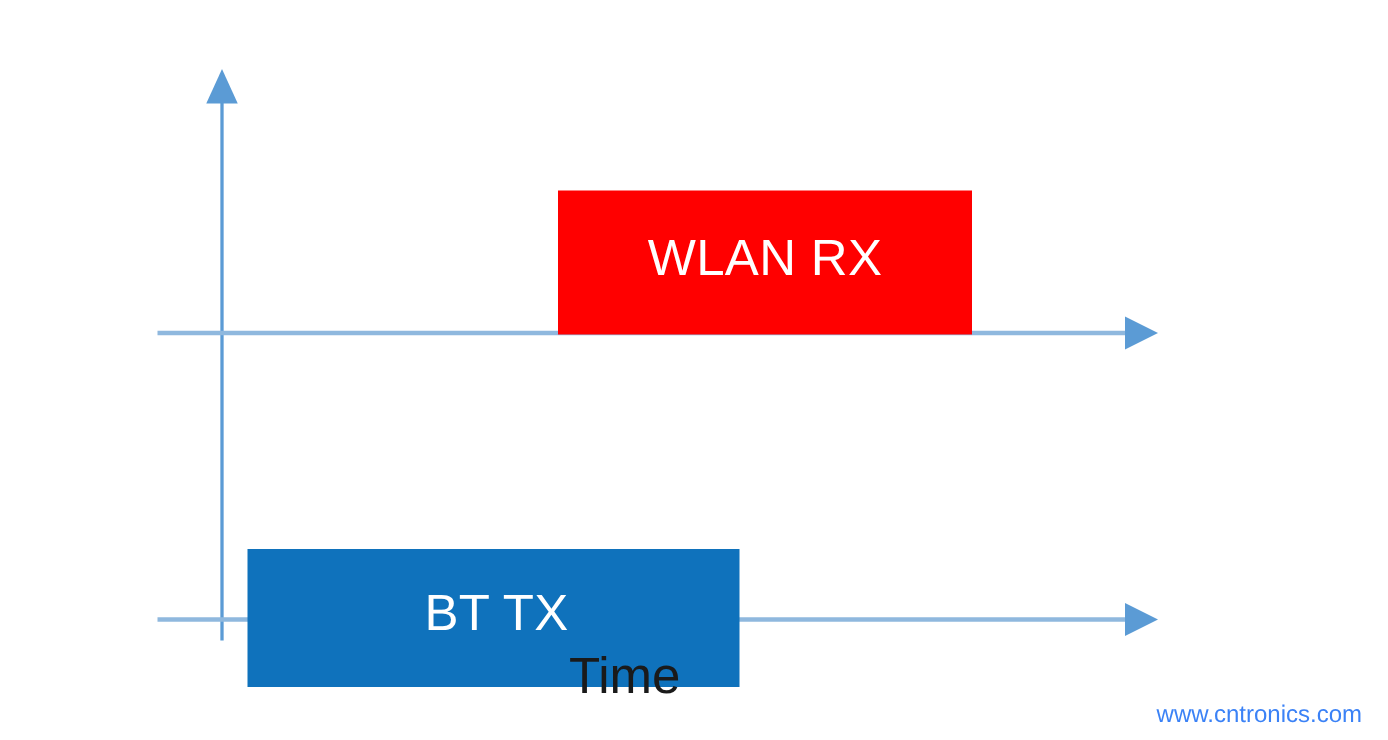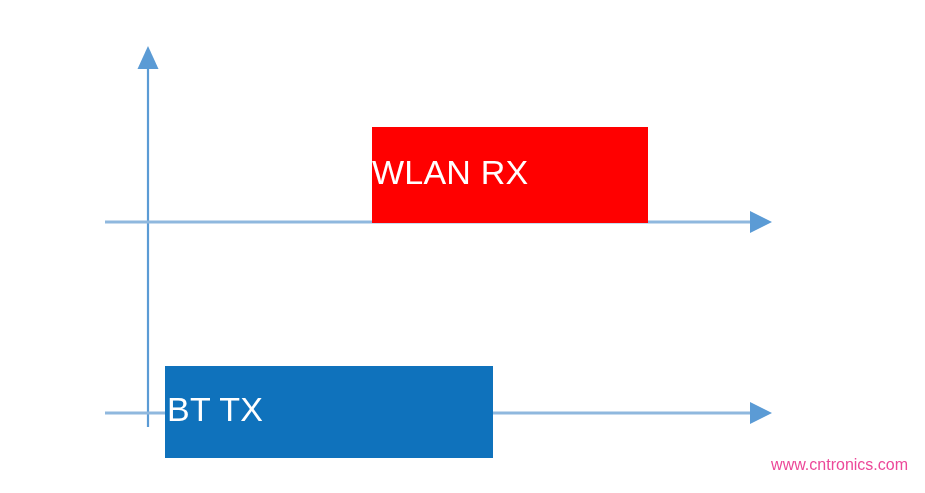--- a/index.html
+++ b/index.html
@@ -23,20 +23,21 @@
     top: 0;
     width: 925px;
     height: 493px;
   }
 
   
   .block {
     position: absolute;
     display: flex;
     align-items: center;
+    justify-content: center;
     box-sizing: border-box;
   }
   .block-label {
     color: #ffffff;
     font-size: 34px;
     line-height: 1;
     letter-spacing: 0.2px;
     white-space: nowrap;
   }
 
@@ -75,22 +76,22 @@
     text-align: center;
     color: #1a1a1a;
     font-size: 34px;
     line-height: 1;
   }
 
   
   #watermark {
     position: absolute;
     right: 17px;
-    bottom: 20px;
-    color: #ec4899;
+    bottom: 8px;
+    color: #3b82f6;
     font-size: 16px;
     line-height: 1;
     white-space: nowrap;
   }
 </style>
 </head>
 <body>
 
 <div id="stage">
 
@@ -107,16 +108,17 @@
   </svg>
 
   <div id="block-wlan-rx" class="block">
     <span class="block-label">WLAN RX</span>
   </div>
 
   <div id="block-bt-tx" class="block">
     <span class="block-label">BT TX</span>
   </div>
 
+  <div id="time-label">Time</div>
 
   <div id="watermark">www.cntronics.com</div>
 
 </div>
 
 </body></html>

